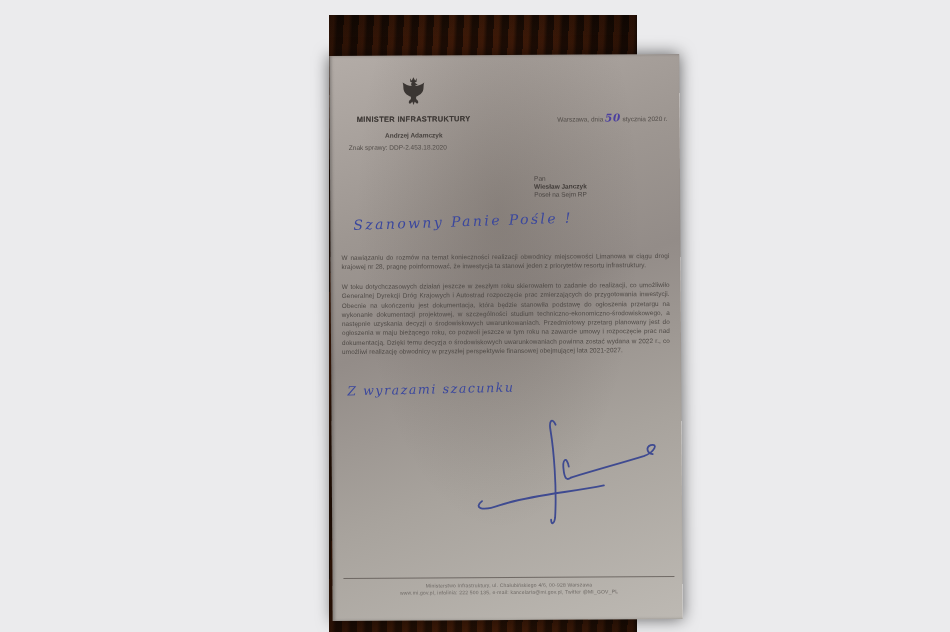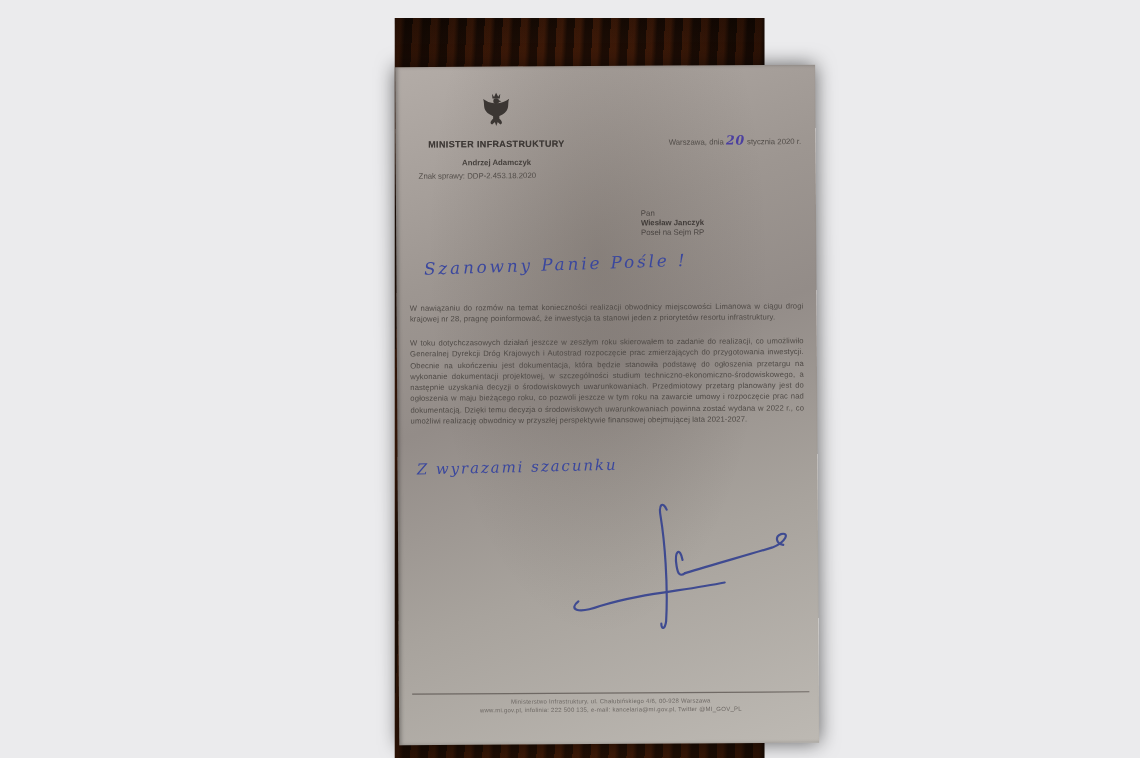--- a/index.html
+++ b/index.html
@@ -85,21 +85,21 @@
                        L36 47 C40 45 46 43 50 37 C55 30 52 22 55 14 C48 19 40 23 30 22 Z"></path>
               <path d="M25 52 L30 66 L35 52 Z"></path>
             </g>
           </svg>
         </span>
         <div class="sender-title">MINISTER INFRASTRUKTURY</div>
         <div class="sender-name">Andrzej Adamczyk</div>
       </div>
 
       <div class="abs dateline">
-        <span>Warszawa, dnia </span><span class="hand day-hand">20</span><span> stycznia 2020 r.</span>
+        <span>Warszawa, dnia </span><span class="hand day-hand">50</span><span> stycznia 2020 r.</span>
       </div>
 
       <div class="abs case-number">Znak sprawy: DDP-2.453.18.2020</div>
 
       <div class="abs recipient">
         <div>Pan</div>
         <div class="name">Wiesław Janczyk</div>
         <div>Poseł na Sejm RP</div>
       </div>
 

